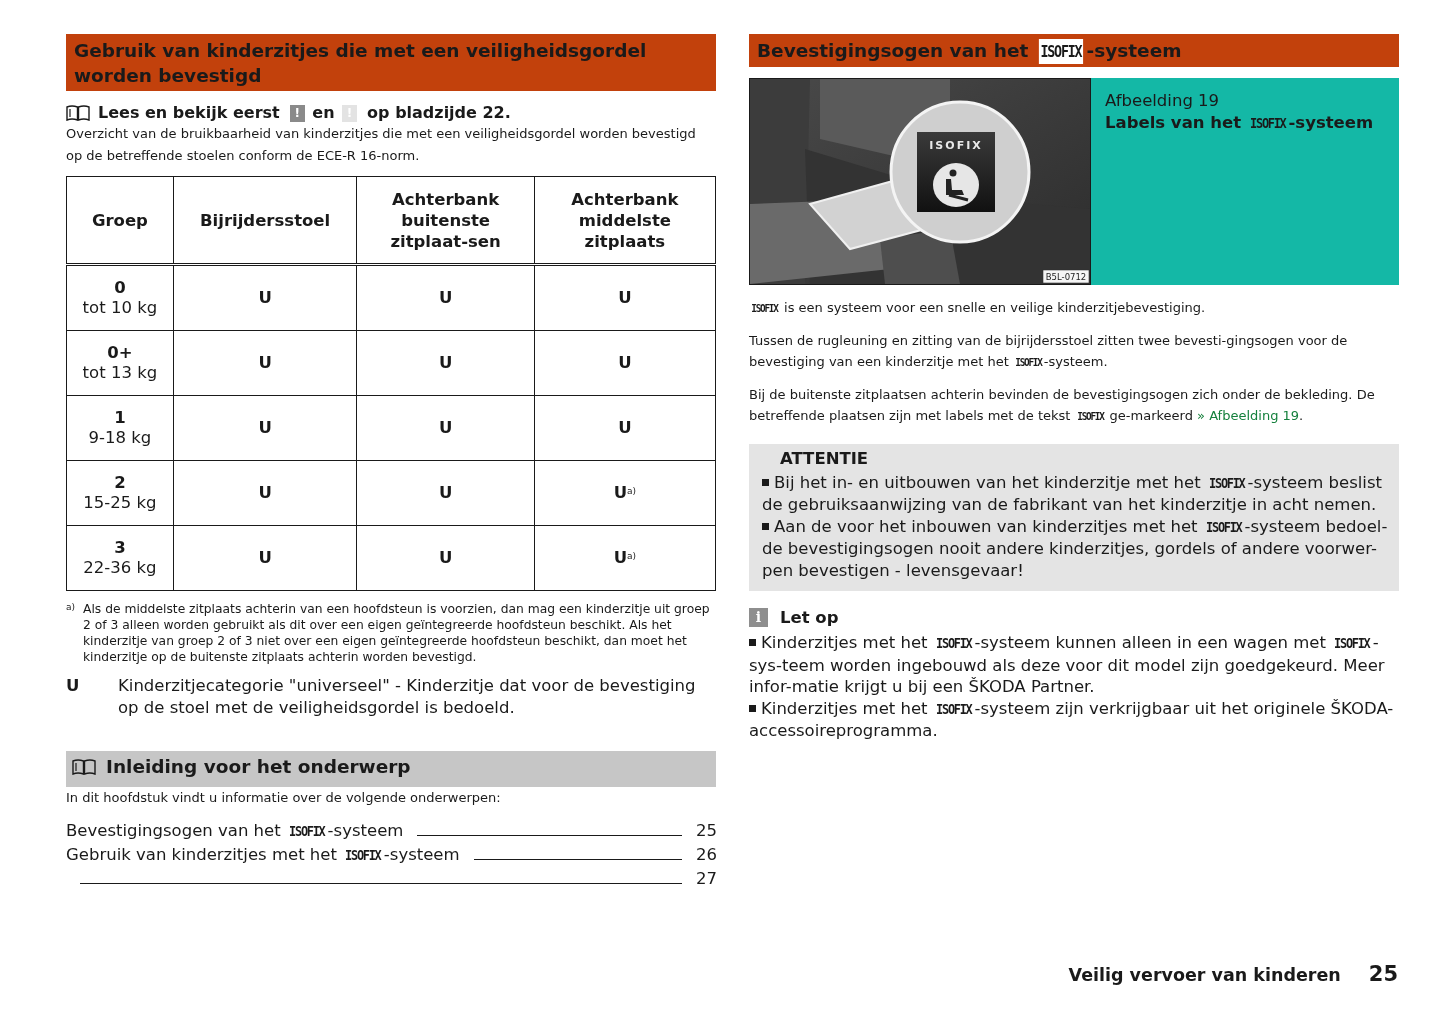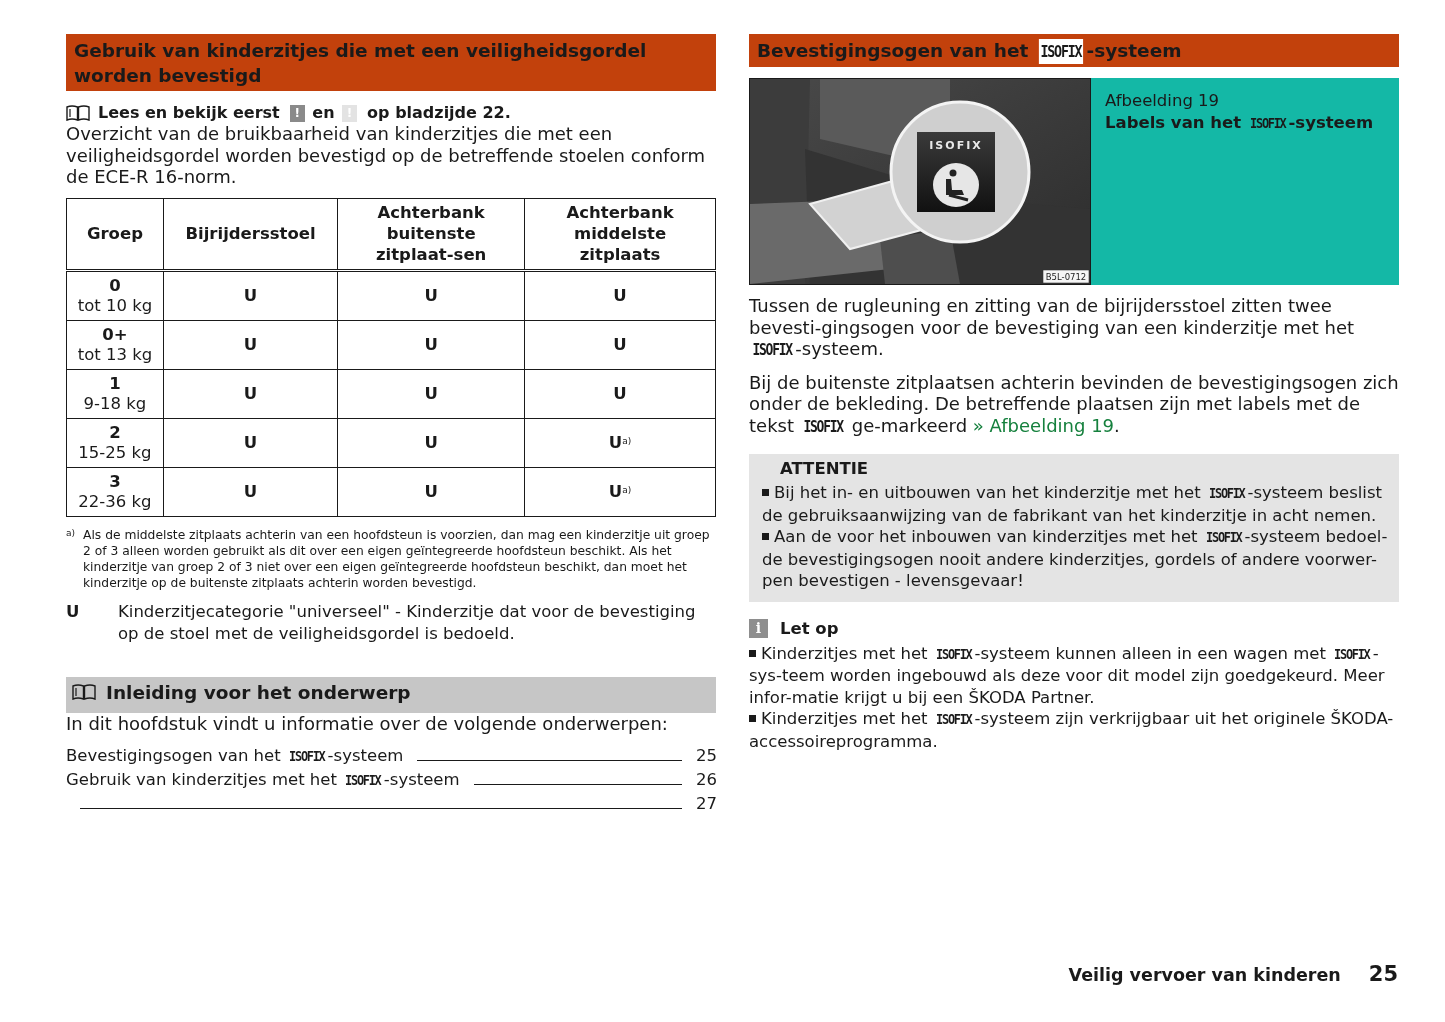--- a/index.html
+++ b/index.html
@@ -16,25 +16,25 @@
   .book-icon { display:inline-block; width:24px; height:16px; vertical-align:middle; }
   .book-icon svg { width:24px; height:16px; display:block; }
 
   .read-first { margin-top:12px; font-weight:bold; font-size:16px; line-height:20px;
                 display:flex; align-items:center; gap:8px; }
   .warn-box { display:inline-block; width:15px; height:17px; font-size:12px; line-height:17px;
               text-align:center; color:#fff; font-weight:bold; vertical-align:middle; margin:0 2px; }
   .warn-dark { background:#8a8a8a; }
   .warn-light { background:#e3e3e3; }
 
-  p.body { font-size:18px; line-height:21.5px; margin:0; }
+  p.body { font-size:13px; line-height:21.5px; margin:0; }
   .intro { margin-top:18px; }
 
   table.grp { margin-top:10px; border-collapse:collapse; width:650px; font-size:16.5px; }
-  table.grp th, table.grp td { border:1px solid #1a1a1a; text-align:center; padding:0; }
+  table.grp th, table.grp td { border:1px solid #1a1a1a; text-align:center; padding:8px; }
   table.grp th { font-weight:bold; height:70px; line-height:21px; }
   table.grp thead tr { border-bottom:3px double #1a1a1a; }
   table.grp td { height:48px; line-height:20px; }
   table.grp td.g { width:103px; }
   table.grp td.g b { display:block; }
   table.grp td.u { font-weight:bold; }
   table.grp { border:1.5px solid #1a1a1a; }
   sup.fn { font-size:9px; font-weight:normal; vertical-align:top; position:relative; top:-2px; }
 
   .footnote { margin-top:10px; display:flex; font-size:12.3px; line-height:16px; }
@@ -228,20 +228,21 @@
         <rect x="293" y="191" width="46" height="13" fill="#f5f5f5" stroke="#333" stroke-width="0.6"></rect>
         <text x="316" y="201" text-anchor="middle" fill="#222" font-family="DejaVu Sans, sans-serif" font-size="8.5" id="photo-code-text">B5L-0712</text>
       </svg>
     </div>
     <div class="fig-cap">
       <div class="lbl">Afbeelding 19</div>
       <div class="ttl"><span>Labels van het </span><span class="brand">ISOFIX</span><span>-systeem</span></div>
     </div>
   </div>
 
+  <p class="body para" style="margin-top:12px"><span class="brand">ISOFIX</span><span> is een systeem voor een snelle en veilige kinderzitjebevestiging.</span></p>
 
   <p class="body para" style="margin-top:10px"><span>Tussen de rugleuning en zitting van de bijrijdersstoel zitten twee bevesti-gingsogen voor de bevestiging van een kinderzitje met het </span><span class="brand">ISOFIX</span><span>-systeem.</span></p>
 
   <p class="body para" style="margin-top:10px"><span>Bij de buitenste zitplaatsen achterin bevinden de bevestigingsogen zich onder de bekleding. De betreffende plaatsen zijn met labels met de tekst </span><span class="brand">ISOFIX</span><span> ge-markeerd </span><span class="link">» Afbeelding 19</span><span>.</span></p>
 
   <div class="attn">
     <h4>ATTENTIE</h4>
     <p style="padding-left:13px"><span class="bullet"></span><span>Bij het in- en uitbouwen van het kinderzitje met het </span><span class="brand">ISOFIX</span><span>-systeem beslist de gebruiksaanwijzing van de fabrikant van het kinderzitje in acht nemen.</span></p>
     <p style="padding-left:13px"><span class="bullet"></span><span>Aan de voor het inbouwen van kinderzitjes met het </span><span class="brand">ISOFIX</span><span>-systeem bedoel-de bevestigingsogen nooit andere kinderzitjes, gordels of andere voorwer-pen bevestigen - levensgevaar!</span></p>
   </div>

